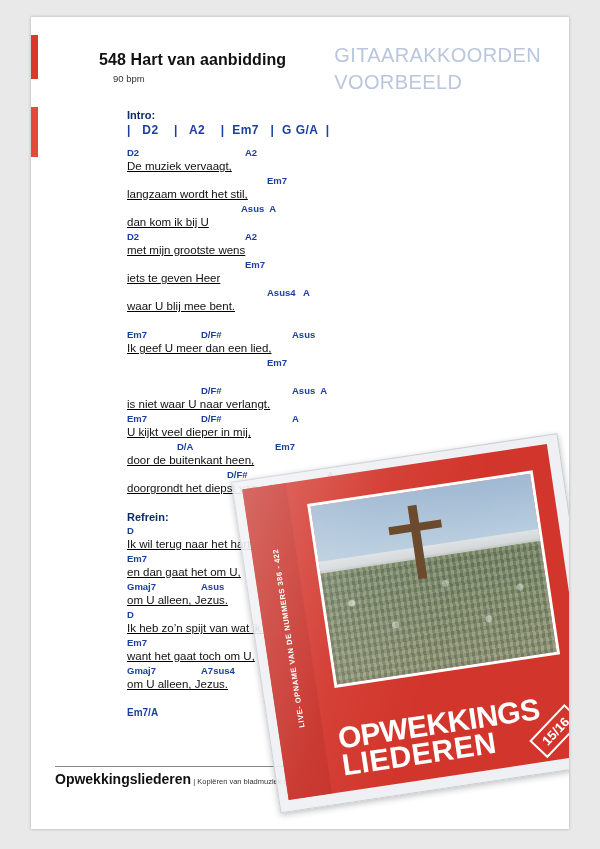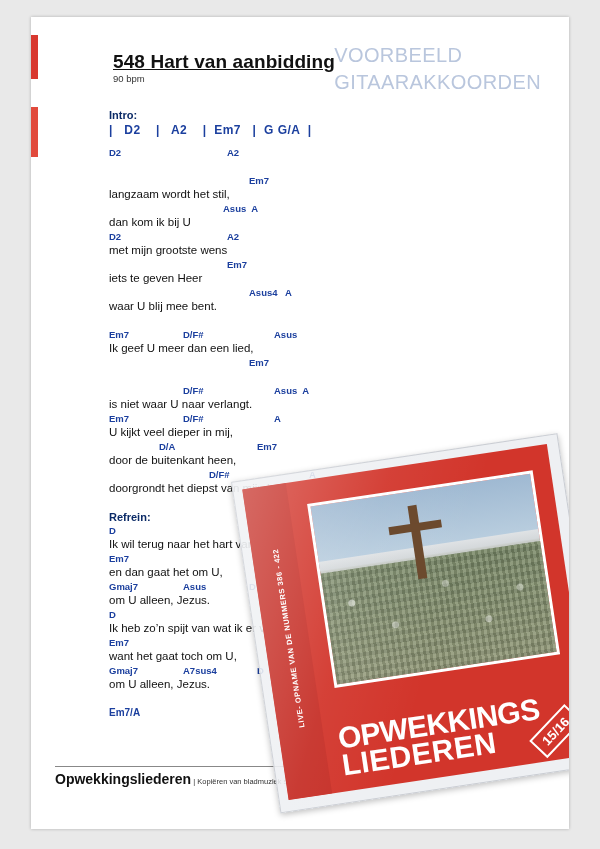--- a/index.html
+++ b/index.html
@@ -44,38 +44,37 @@
     top: 25px;
     text-align: left;
     color: #b9c6dd;
     font-size: 20px;
     line-height: 27px;
     letter-spacing: 0.4px;
     font-family: "Liberation Sans", sans-serif;
   }
   .title {
     position: absolute;
-    left: 82px;
+    left: 68px;
     top: 34px;
-    font-size: 19px;
+    font-size: 16px;
     font-weight: bold;
     color: #111111;
     letter-spacing: 0.1px;
-    text-decoration: underline;
   }
   .bpm {
     position: absolute;
     left: 82px;
     top: 56px;
     font-size: 9.5px;
     color: #333333;
   }
   .song {
     position: absolute;
-    left: 78px;
+    left: 96px;
     top: 80px;
     width: 400px;
   }
   .section-label {
     font-size: 11px;
     font-weight: bold;
     color: #0b2a66;
     margin-top: 12px;
     margin-bottom: 2px;
   }
@@ -86,20 +85,21 @@
     letter-spacing: 0.5px;
     margin-bottom: 10px;
     white-space: pre;
   }
   .verse {
     margin-bottom: 14px;
   }
   .line {
     position: relative;
     height: 28px;
+    text-decoration: underline;
   }
   .chords {
     position: relative;
     height: 12px;
     font-size: 9.5px;
     font-weight: bold;
     color: #1b3f9e;
     white-space: pre;
     font-family: "Liberation Mono", monospace;
     letter-spacing: 0px;
@@ -277,34 +277,35 @@
     pointer-events: none;
   }
 </style>
 </head>
 <body>
 
 <div class="page">
   <div class="accent-bar"></div>
 
   <div class="watermark">
+    <div>GITAARAKKOORDEN</div>
     <div>VOORBEELD</div>
-    <div>GITAARAKKOORDEN</div>
   </div>
 
   <div class="title">548 Hart van aanbidding</div>
   <div class="bpm">90 bpm</div>
 
   <div class="song">
     <div class="section-label">Intro:</div>
     <div class="intro-line">|   D2    |   A2    |  Em7   |  G G/A  |</div>
 
     <div class="verse" id="v0">
         <div class="line">
           <div class="chords"><span class="chord-tag" style="left: 0px;">D2</span><span class="chord-tag" style="left: 118px;">A2</span></div>
+          <div class="lyric">De muziek vervaagt,</div>
         </div>
         <div class="line">
           <div class="chords"><span class="chord-tag" style="left: 140px;">Em7</span></div>
           <div class="lyric">langzaam wordt het stil,</div>
         </div>
         <div class="line">
           <div class="chords"><span class="chord-tag" style="left: 114px;">Asus  A</span></div>
           <div class="lyric">dan kom ik bij U</div>
         </div>
         <div class="line">

